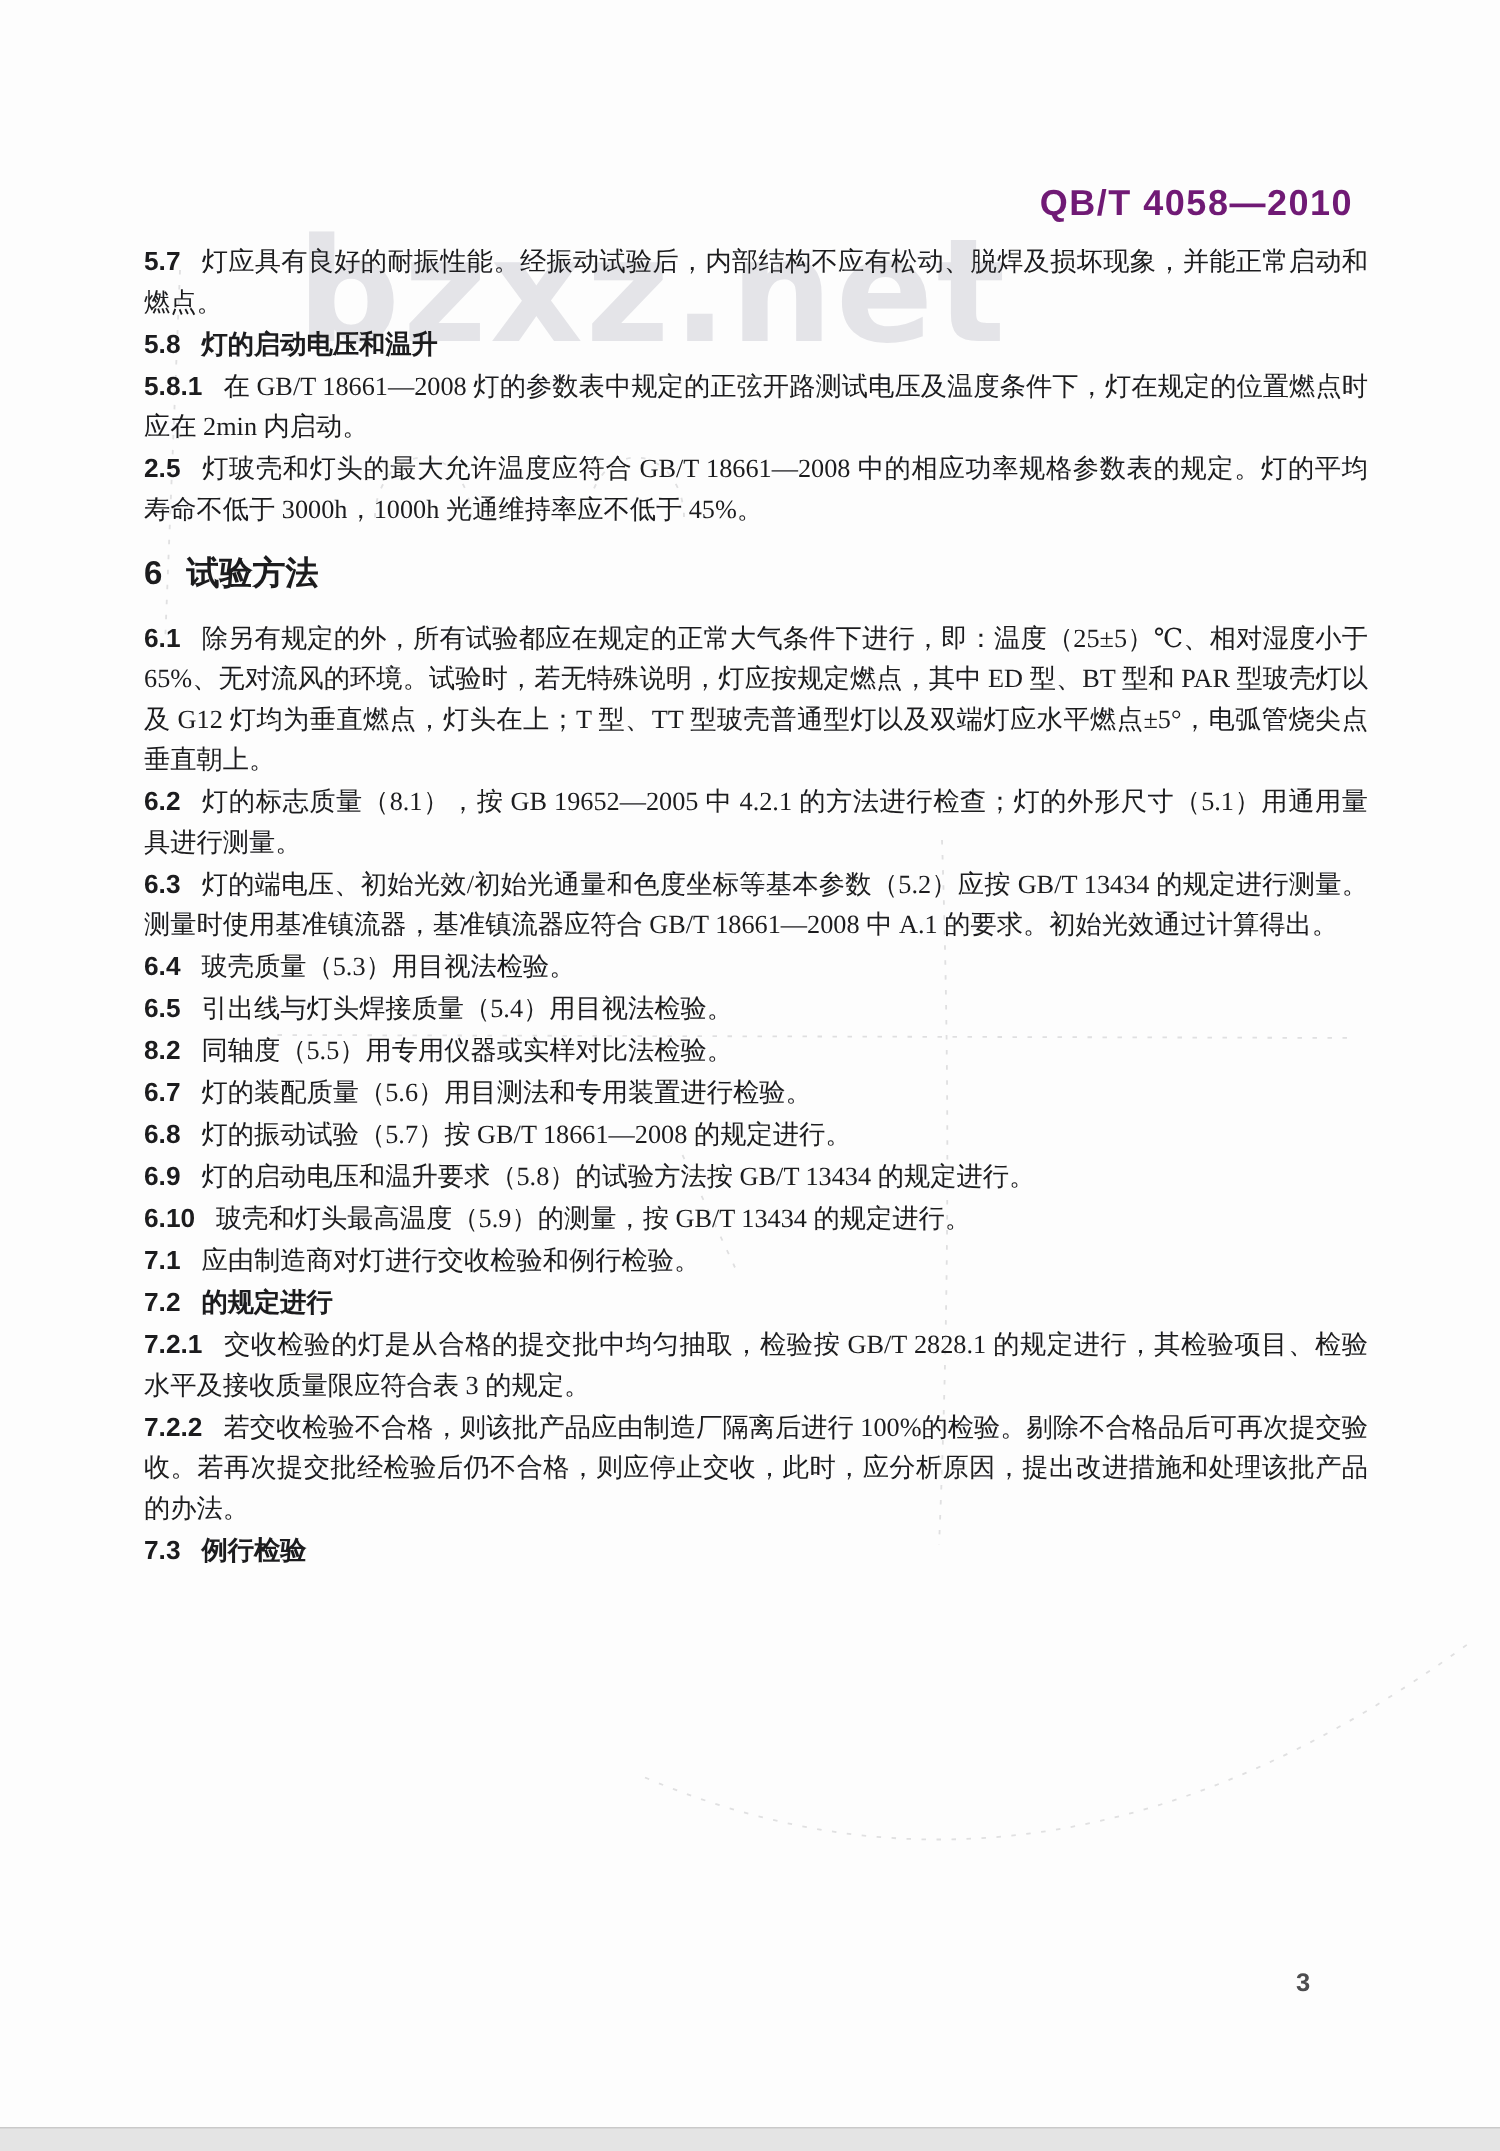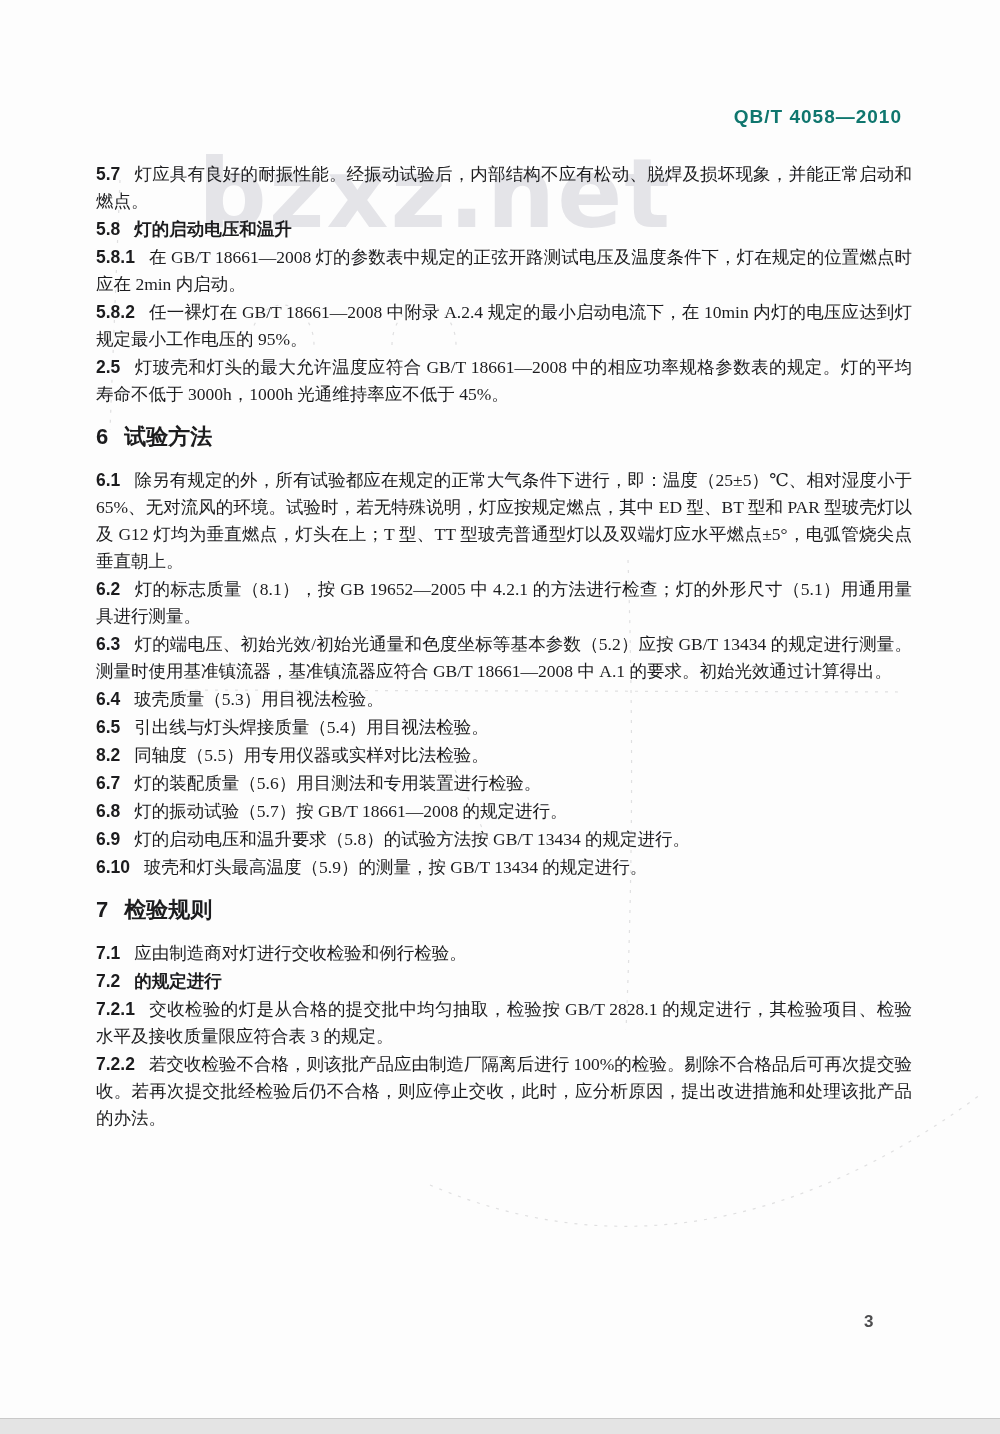--- a/index.html
+++ b/index.html
@@ -18,26 +18,26 @@
     font-weight:bold;
     font-size:96px;
     letter-spacing:2px;
     color:#e4e4e8;
     z-index:1;
     user-select:none;
     margin-top:20px;
   }
   .doc-header{
     position:absolute;
-    top:106px;right:98px;
+    top:122px;right:98px;
     font-family:"Liberation Sans","DejaVu Sans",sans-serif;
     font-weight:bold;
-    font-size:19px;
+    font-size:24px;
     letter-spacing:1px;
-    color:#0f766e;
+    color:#701a75;
     z-index:3;
   }
   .content{
     position:absolute;
     left:96px;top:160px;
     width:816px;
     z-index:2;
     font-size:17.5px;
     line-height:27px;
     text-align:justify;
@@ -106,21 +106,20 @@
   <div class="doc-header">QB/T 4058—2010</div>
 
   <div class="content">
 
     <p class="clause"><span class="num">5.7</span><span class="txt">灯应具有良好的耐振性能。经振动试验后，内部结构不应有松动、脱焊及损坏现象，并能正常启动和燃点。</span></p>
 
     <p class="clause bold-title"><span class="num">5.8</span><span class="txt">灯的启动电压和温升</span></p>
 
     <p class="clause"><span class="num">5.8.1</span><span class="txt">在 GB/T 18661—2008 灯的参数表中规定的正弦开路测试电压及温度条件下，灯在规定的位置燃点时应在 2min 内启动。</span></p>
 
-    <p class="clause"><span class="num">5.8.2</span><span class="txt">任一裸灯在 GB/T 18661—2008 中附录 A.2.4 规定的最小启动电流下，在 10min 内灯的电压应达到灯规定最小工作电压的 95%。</span></p>
 
     <p class="clause"><span class="num">2.5</span><span class="txt">灯玻壳和灯头的最大允许温度应符合 GB/T 18661—2008 中的相应功率规格参数表的规定。灯的平均寿命不低于 3000h，1000h 光通维持率应不低于 45%。</span></p>
 
     <p class="section-heading"><span class="num">6</span><span class="txt">试验方法</span></p>
 
     <p class="clause"><span class="num">6.1</span><span class="txt">除另有规定的外，所有试验都应在规定的正常大气条件下进行，即：温度（25±5）℃、相对湿度小于 65%、无对流风的环境。试验时，若无特殊说明，灯应按规定燃点，其中 ED 型、BT 型和 PAR 型玻壳灯以及 G12 灯均为垂直燃点，灯头在上；T 型、TT 型玻壳普通型灯以及双端灯应水平燃点±5°，电弧管烧尖点垂直朝上。</span></p>
 
     <p class="clause"><span class="num">6.2</span><span class="txt">灯的标志质量（8.1），按 GB 19652—2005 中 4.2.1 的方法进行检查；灯的外形尺寸（5.1）用通用量具进行测量。</span></p>
 
     <p class="clause"><span class="num">6.3</span><span class="txt">灯的端电压、初始光效/初始光通量和色度坐标等基本参数（5.2）应按 GB/T 13434 的规定进行测量。测量时使用基准镇流器，基准镇流器应符合 GB/T 18661—2008 中 A.1 的要求。初始光效通过计算得出。</span></p>
@@ -133,30 +132,30 @@
 
     <p class="clause"><span class="num">6.7</span><span class="txt">灯的装配质量（5.6）用目测法和专用装置进行检验。</span></p>
 
     <p class="clause"><span class="num">6.8</span><span class="txt">灯的振动试验（5.7）按 GB/T 18661—2008 的规定进行。</span></p>
 
     <p class="clause"><span class="num">6.9</span><span class="txt">灯的启动电压和温升要求（5.8）的试验方法按 GB/T 13434 的规定进行。</span></p>
 
     <p class="clause"><span class="num">6.10</span><span class="txt">玻壳和灯头最高温度（5.9）的测量，按 GB/T 13434 的规定进行。</span></p>
 
 
-    <p class="section-heading"><span class="num">7</span><span class="txt">检验规则</span></p>
 
     <p class="clause"><span class="num">7.1</span><span class="txt">应由制造商对灯进行交收检验和例行检验。</span></p>
 
     <p class="clause bold-title"><span class="num">7.2</span><span class="txt">的规定进行</span></p>
 
     <p class="clause"><span class="num">7.2.1</span><span class="txt">交收检验的灯是从合格的提交批中均匀抽取，检验按 GB/T 2828.1 的规定进行，其检验项目、检验水平及接收质量限应符合表 3 的规定。</span></p>
 
     <p class="clause"><span class="num">7.2.2</span><span class="txt">若交收检验不合格，则该批产品应由制造厂隔离后进行 100%的检验。剔除不合格品后可再次提交验收。若再次提交批经检验后仍不合格，则应停止交收，此时，应分析原因，提出改进措施和处理该批产品的办法。</span></p>
 
+    <p class="clause bold-title"><span class="num">7.3</span><span class="txt">例行检验</span></p>
 
   </div>
 
   <div class="page-number">3</div>
 
   <div class="bottom-strip"></div>
 
 </div>
 
 </body></html>

